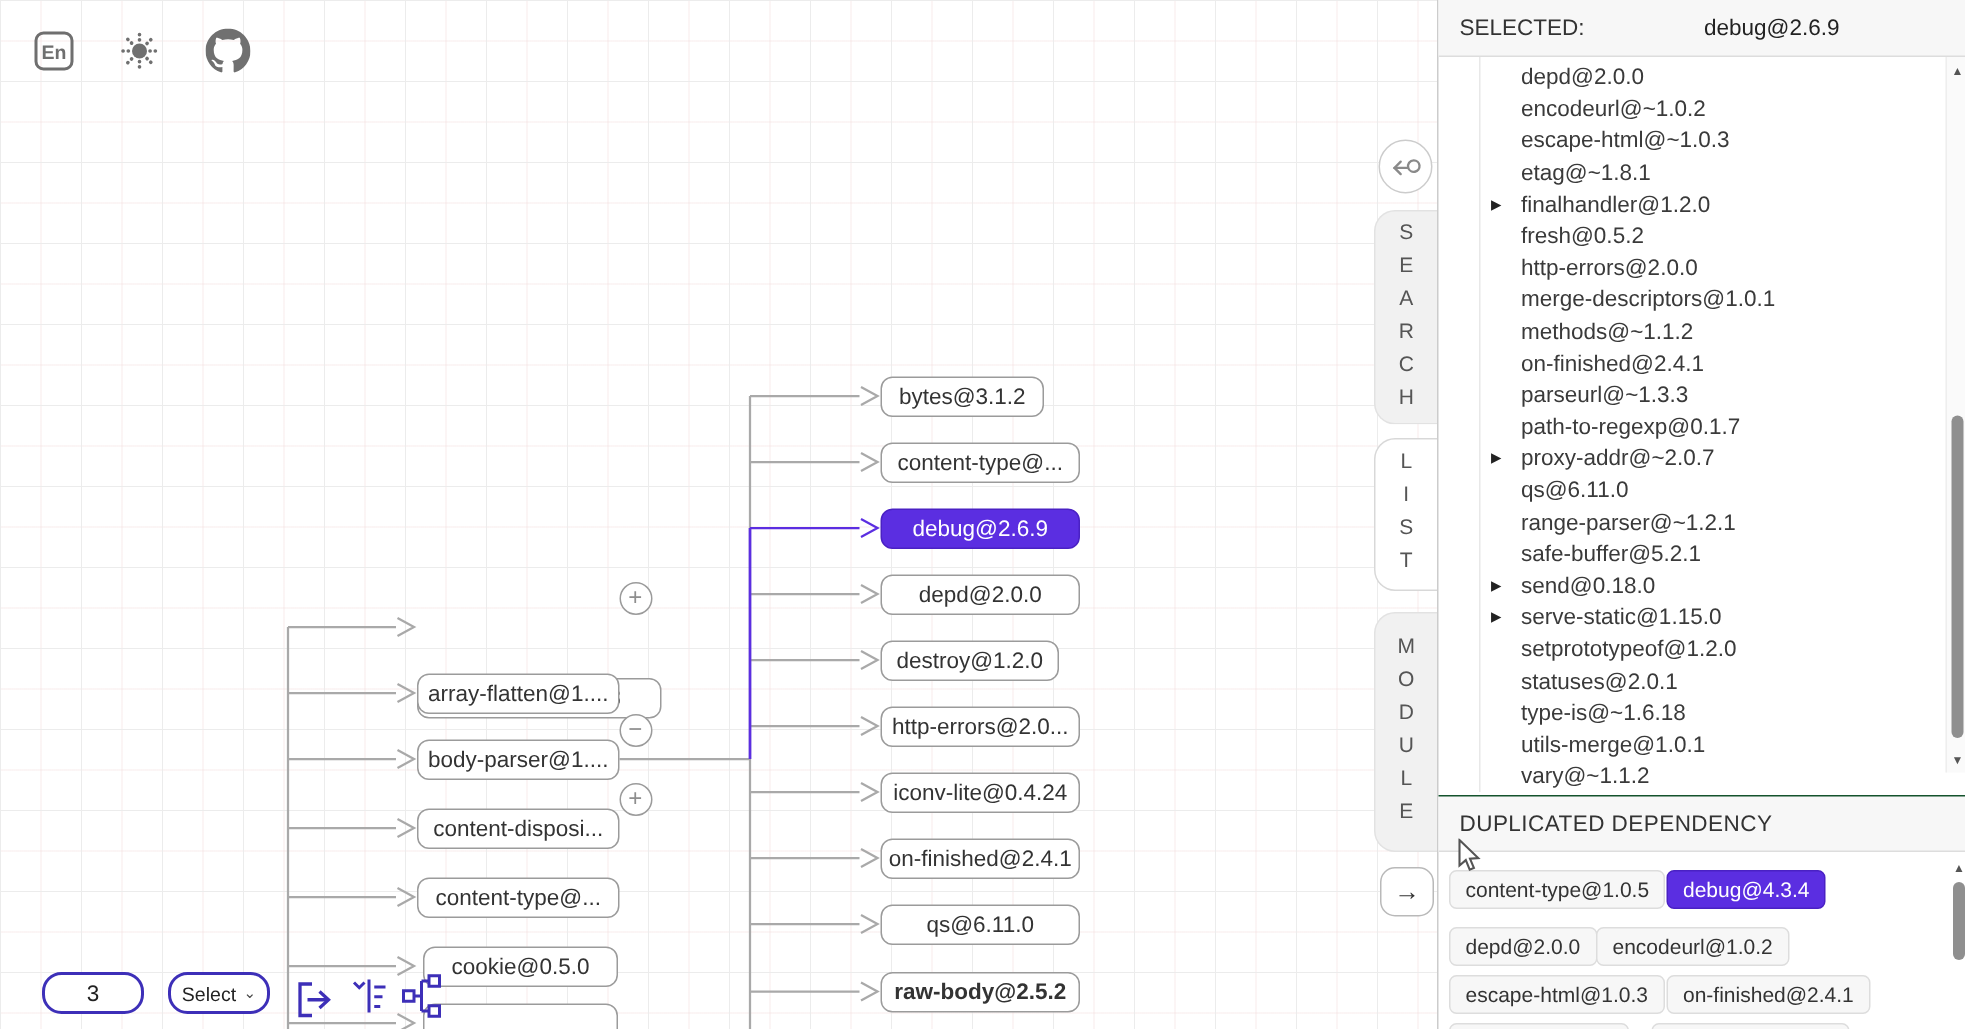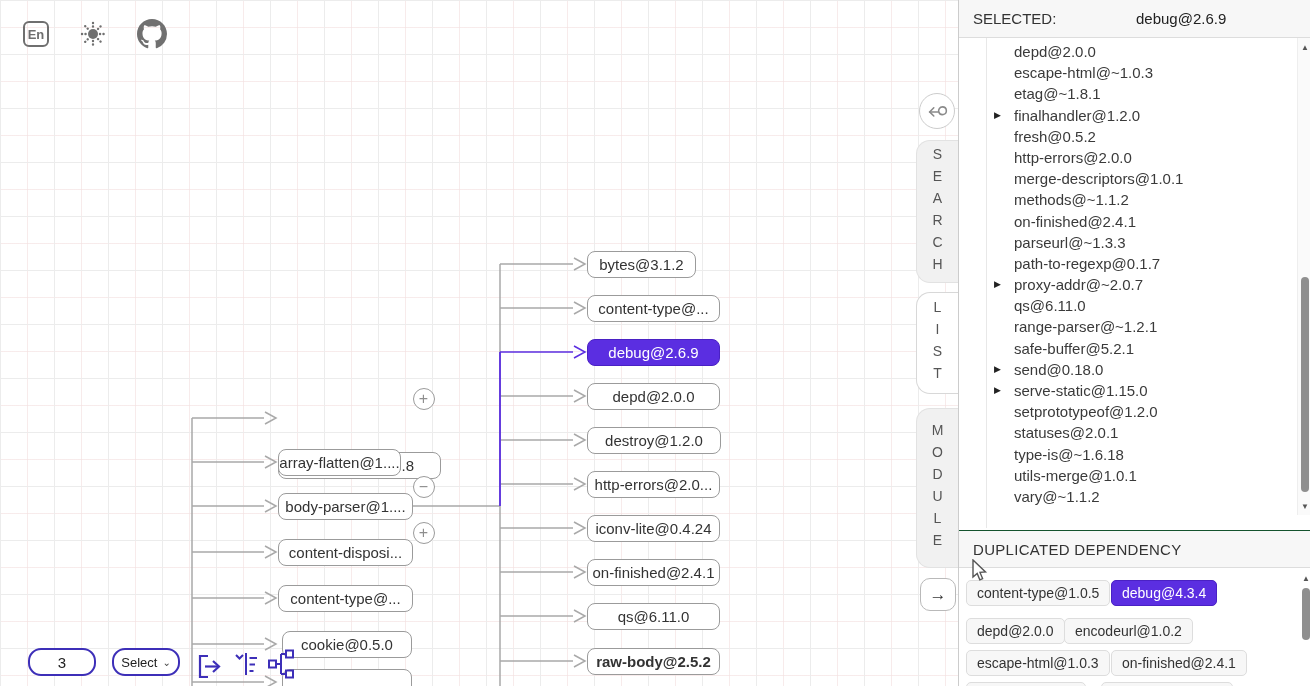--- a/index.html
+++ b/index.html
@@ -129,33 +129,33 @@
         <path d="M500 661 H573" stroke="#a9a9a9" stroke-width="1.5" fill="none"></path>
         <path d="M574 655 L585 661 L574 667" stroke="#a9a9a9" stroke-width="1.5" fill="none"></path>
         <path d="M413 506 H500" stroke="#a9a9a9" stroke-width="1.5" fill="none"></path>
         <path d="M500 506 V352" stroke="#5b2ee1" stroke-width="1.8" fill="none"></path>
         <path d="M500 352 H573" stroke="#5b2ee1" stroke-width="1.5" fill="none"></path>
         <path d="M574 346 L585 352 L574 358" stroke="#5b2ee1" stroke-width="1.5" fill="none"></path>
       </svg>
     <div id="graph-nodes">
         <div class="gnode" style="left: 278px; top: 404.5px; width: 163px; margin-top: 47px;">accepts@~1.3.8</div>
         <div class="badge" style="left: 412.5px; top: 387.5px;">+</div>
-        <div class="gnode" style="left: 278px; top: 448.5px; width: 123px;">array-flatten@1....</div>
+        <div class="gnode" style="left: 278px; top: 448.5px; width: 135px;">array-flatten@1....</div>
         <div class="gnode" style="left: 278px; top: 492.5px; width: 135px;">body-parser@1....</div>
         <div class="badge" style="left: 412.5px; top: 475.5px;">−</div>
         <div class="gnode" style="left: 278px; top: 538.5px; width: 135px;">content-disposi...</div>
         <div class="badge" style="left: 412.5px; top: 521.5px;">+</div>
         <div class="gnode" style="left: 278px; top: 584.5px; width: 135px;">content-type@...</div>
         <div class="gnode" style="left: 282px; top: 630.5px; width: 130px;">cookie@0.5.0</div>
         <div class="gnode" style="left: 282px; top: 668.5px; width: 130px;"></div>
         <div class="gnode" style="left: 587px; top: 250.5px; width: 109px;">bytes@3.1.2</div>
         <div class="gnode" style="left: 587px; top: 294.5px; width: 133px;">content-type@...</div>
         <div class="gnode selected" style="left: 587px; top: 338.5px; width: 133px;">debug@2.6.9</div>
         <div class="gnode" style="left: 587px; top: 382.5px; width: 133px;">depd@2.0.0</div>
-        <div class="gnode" style="left: 587px; top: 426.5px; width: 134px;">destroy@1.2.0</div>
+        <div class="gnode" style="left: 587px; top: 426.5px; width: 119px;">destroy@1.2.0</div>
         <div class="gnode" style="left: 587px; top: 470.5px; width: 133px;">http-errors@2.0...</div>
         <div class="gnode" style="left: 587px; top: 514.5px; width: 133px;">iconv-lite@0.4.24</div>
         <div class="gnode" style="left: 587px; top: 558.5px; width: 133px;">on-finished@2.4.1</div>
         <div class="gnode" style="left: 587px; top: 602.5px; width: 133px;">qs@6.11.0</div>
         <div class="gnode" style="left: 587px; top: 647.5px; width: 133px; font-weight: bold;">raw-body@2.5.2</div>
       </div>
 
     <div class="topbar">
       <div class="lang-btn">En</div>
       <span>
@@ -229,20 +229,21 @@
   <div class="arrow-btn">→</div>
 
   <div class="sidebar">
     <div class="sel-header">
       <span class="sel-label">SELECTED:</span>
       <span class="sel-value">debug@2.6.9</span>
     </div>
     <div class="guide-line"></div>
     <div id="dep-list">
         <div class="dep-row"><span>depd@2.0.0</span></div>
+        <div class="dep-row"><span>encodeurl@~1.0.2</span></div>
         <div class="dep-row"><span>escape-html@~1.0.3</span></div>
         <div class="dep-row"><span>etag@~1.8.1</span></div>
         <div class="dep-row"><span class="dep-tri">▶</span><span>finalhandler@1.2.0</span></div>
         <div class="dep-row"><span>fresh@0.5.2</span></div>
         <div class="dep-row"><span>http-errors@2.0.0</span></div>
         <div class="dep-row"><span>merge-descriptors@1.0.1</span></div>
         <div class="dep-row"><span>methods@~1.1.2</span></div>
         <div class="dep-row"><span>on-finished@2.4.1</span></div>
         <div class="dep-row"><span>parseurl@~1.3.3</span></div>
         <div class="dep-row"><span>path-to-regexp@0.1.7</span></div>

